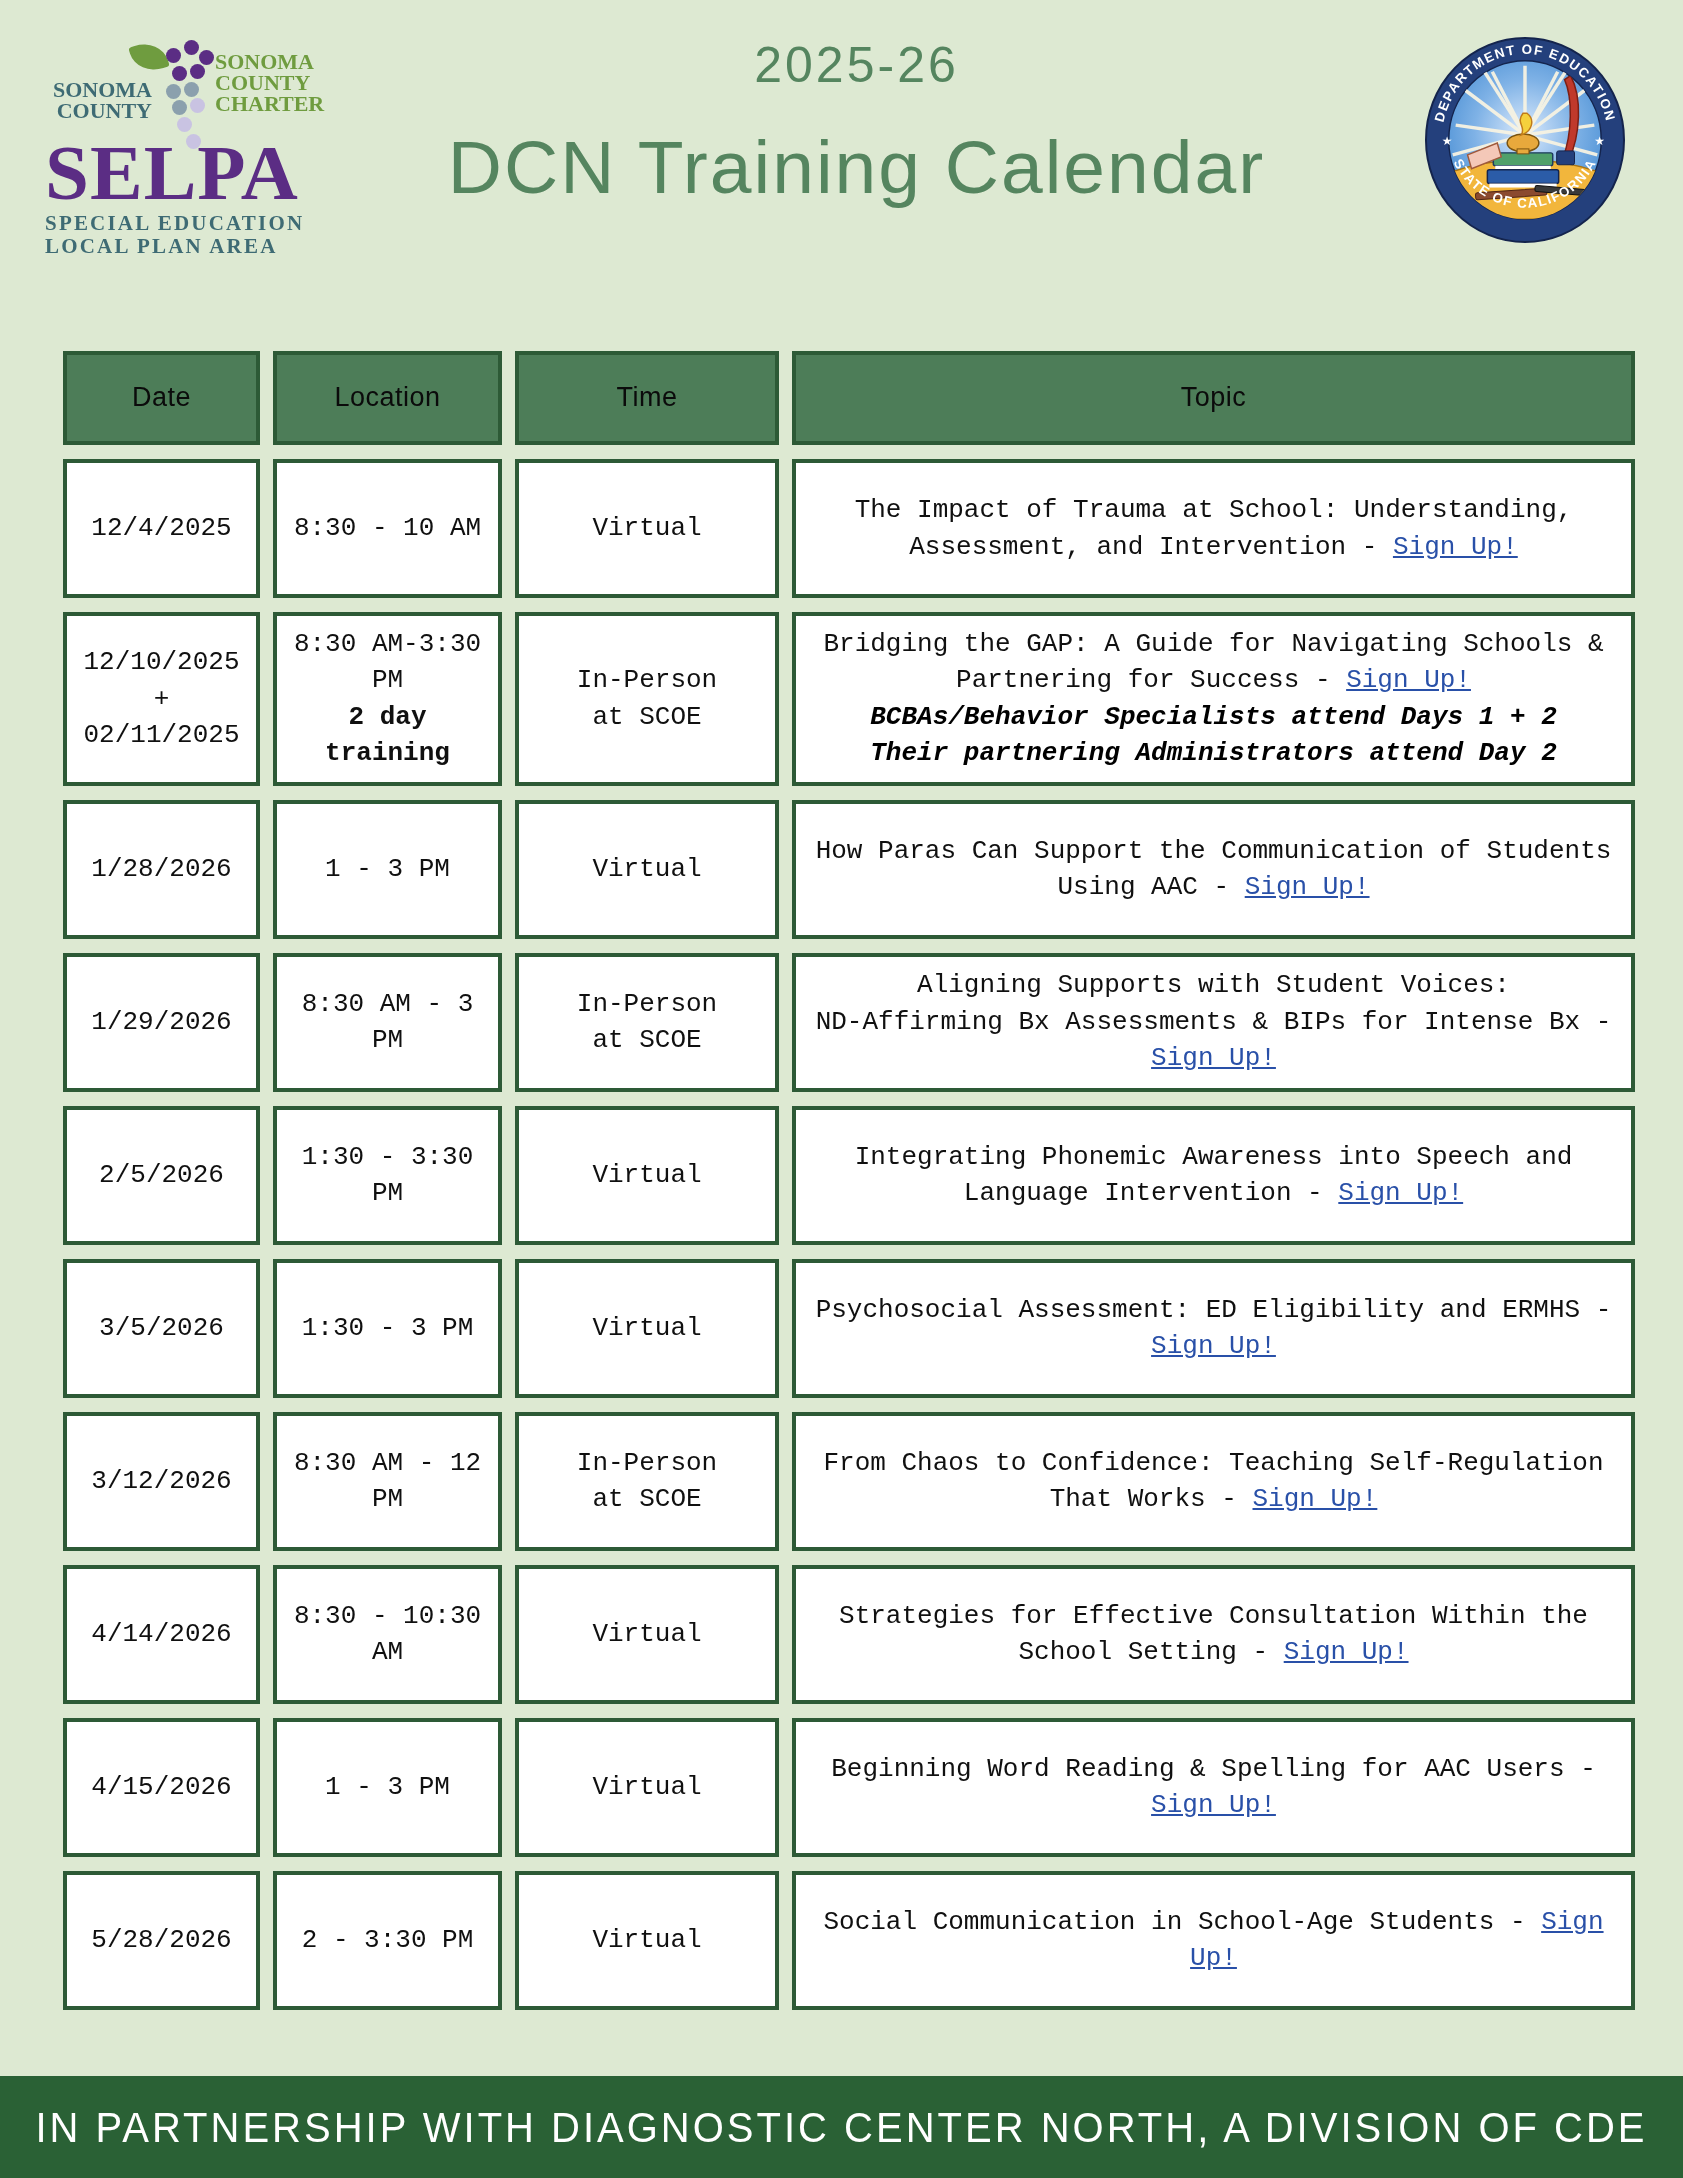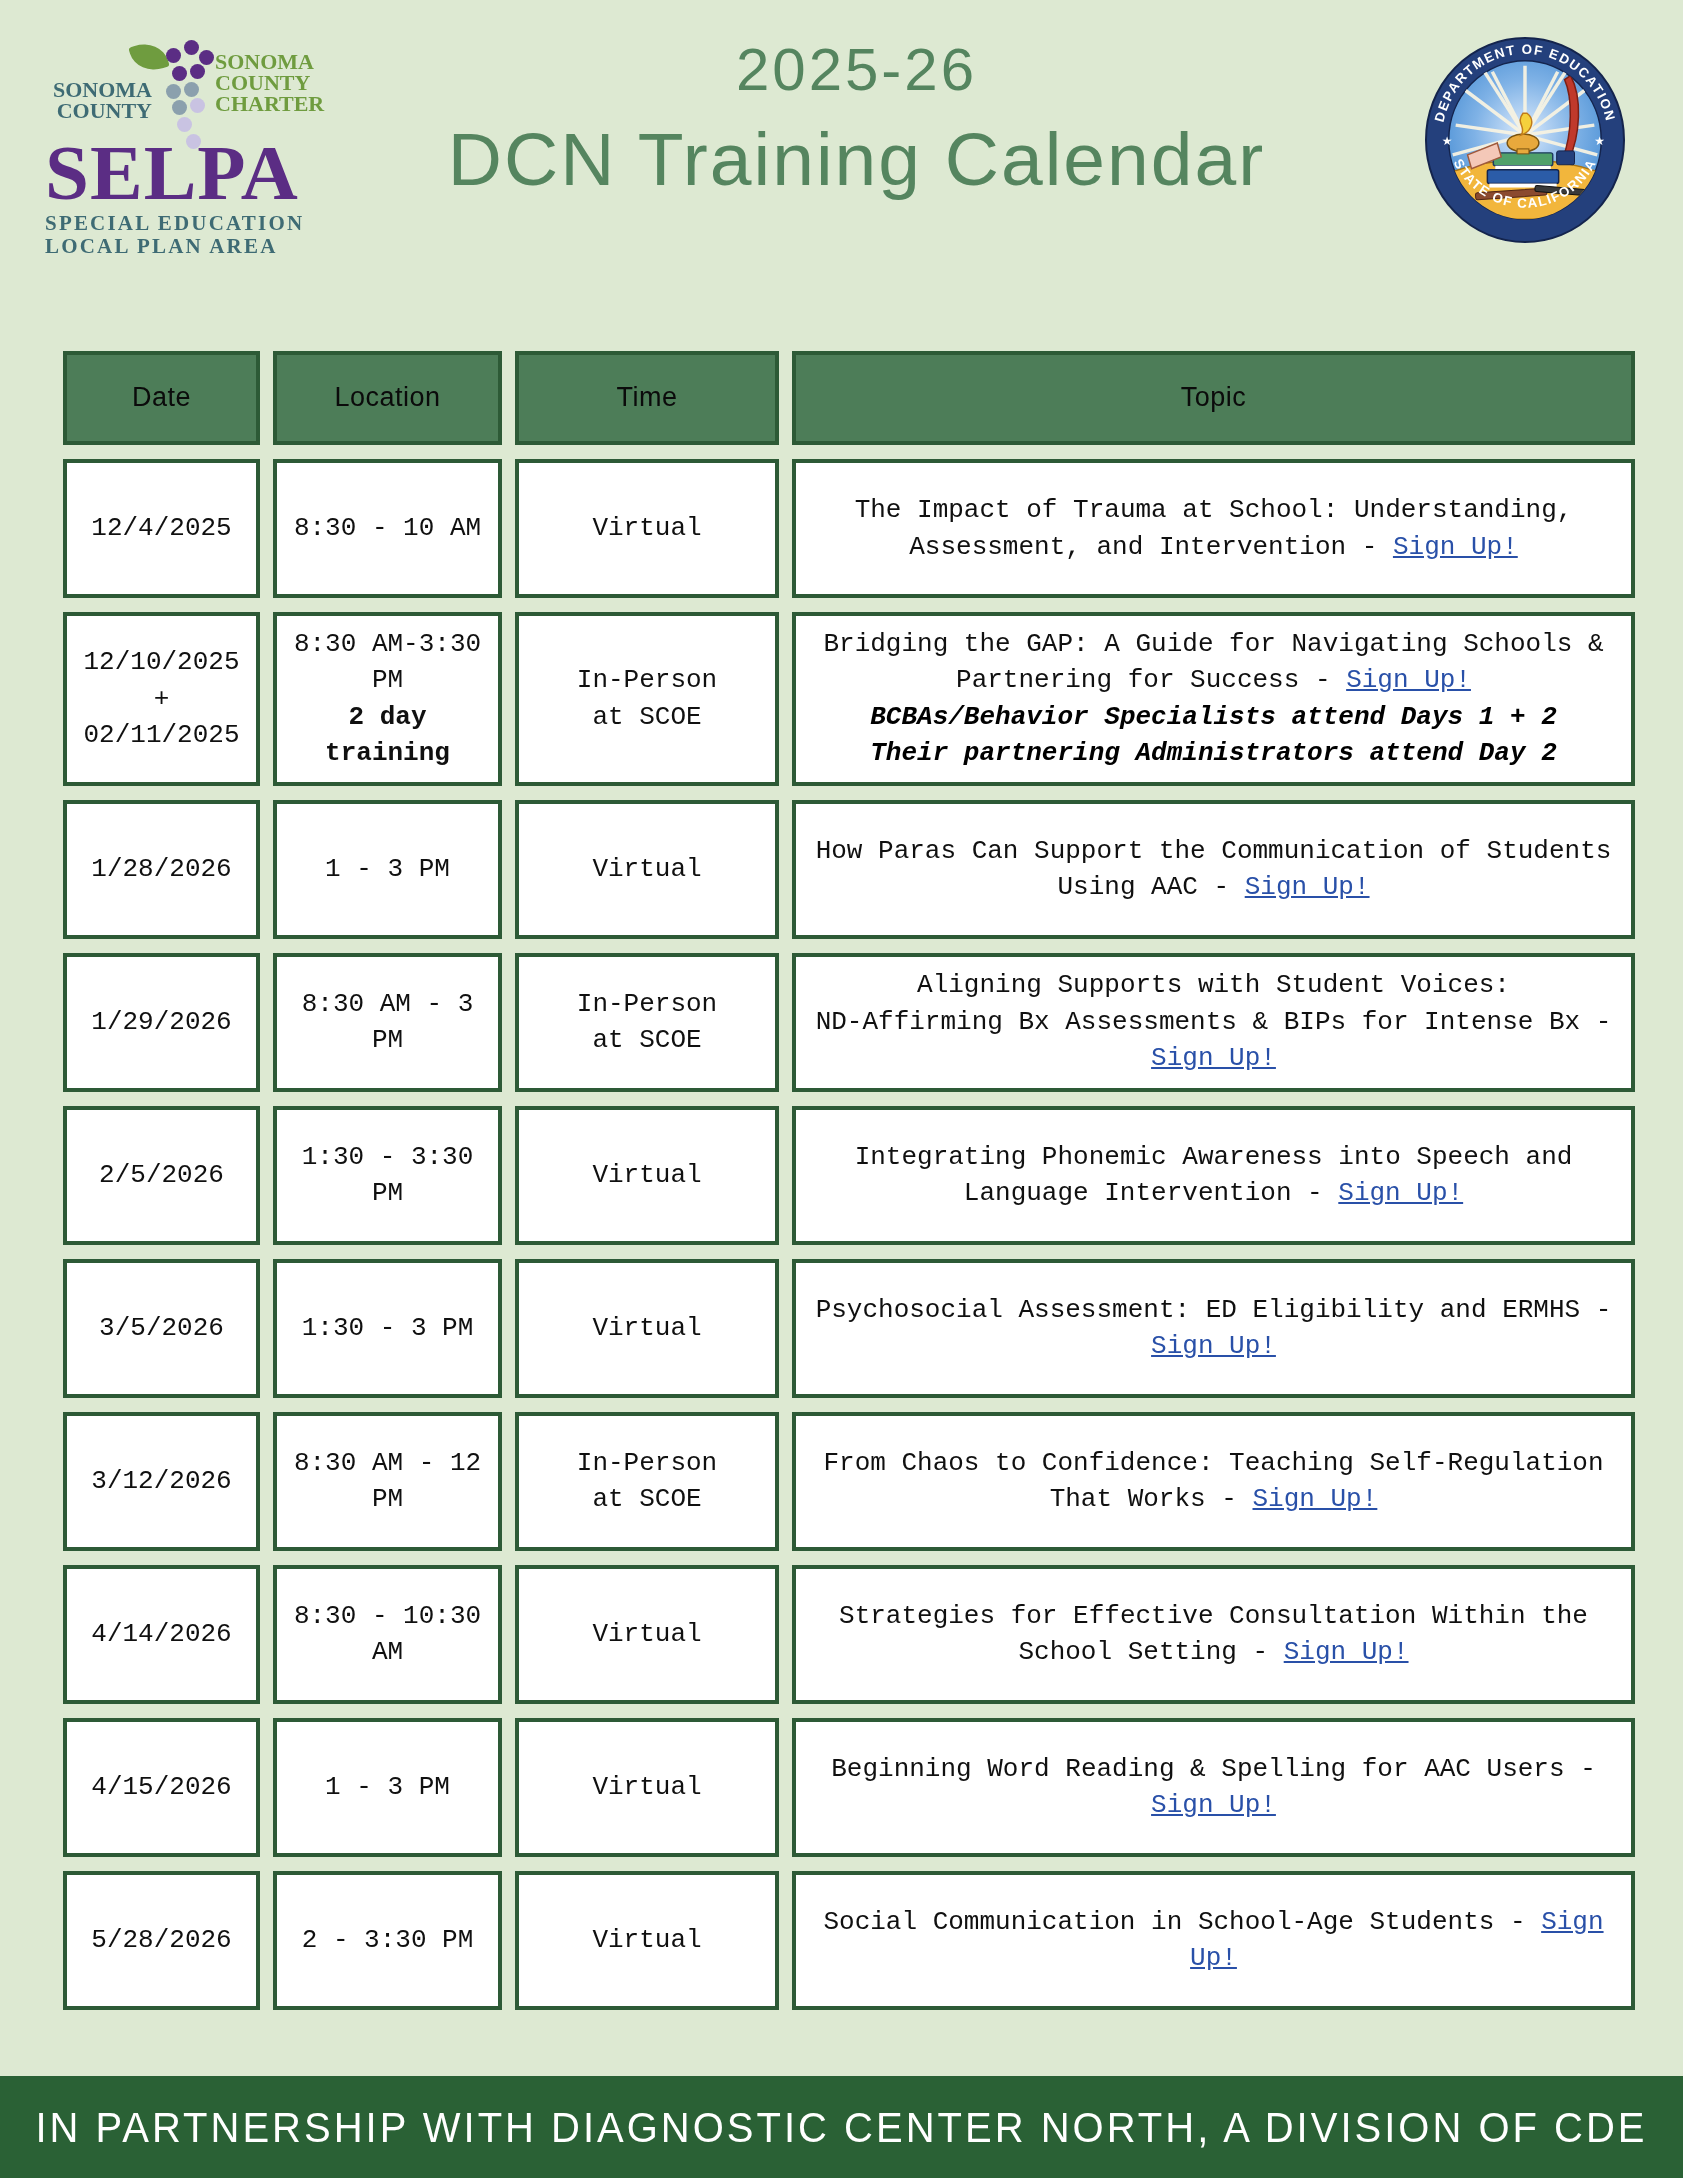--- a/index.html
+++ b/index.html
@@ -42,22 +42,22 @@
   }
   .selpa-sub{
     color:#3e6b74;font-weight:bold;font-size:21px;letter-spacing:2.2px;line-height:1.08;
     margin-top:4px;
   }
   
   .title-block{
     position:absolute;left:327px;right:297px;top:40px;text-align:center;
     color:#55855f;font-family:"Liberation Sans",sans-serif;font-weight:normal;
   }
-  .title-line1{font-size:60px;letter-spacing:3px;line-height:1.0;}
-  .title-line2{font-size:75px;letter-spacing:2px;line-height:1.0;margin-top:22px;white-space:nowrap;}
+  .title-line1{font-size:50px;letter-spacing:3px;line-height:1.0;}
+  .title-line2{font-size:75px;letter-spacing:2px;line-height:1.0;margin-top:40px;white-space:nowrap;}
   
   .seal{position:absolute;right:57px;top:36px;width:202px;height:208px;}
 
   
   .cal-table{
     position:absolute;left:63px;top:351px;width:1312px;
     display:flex;flex-direction:column;gap:14px;
   }
   .cal-row{
     display:grid;grid-template-columns:197px 229px 264px 843px;

